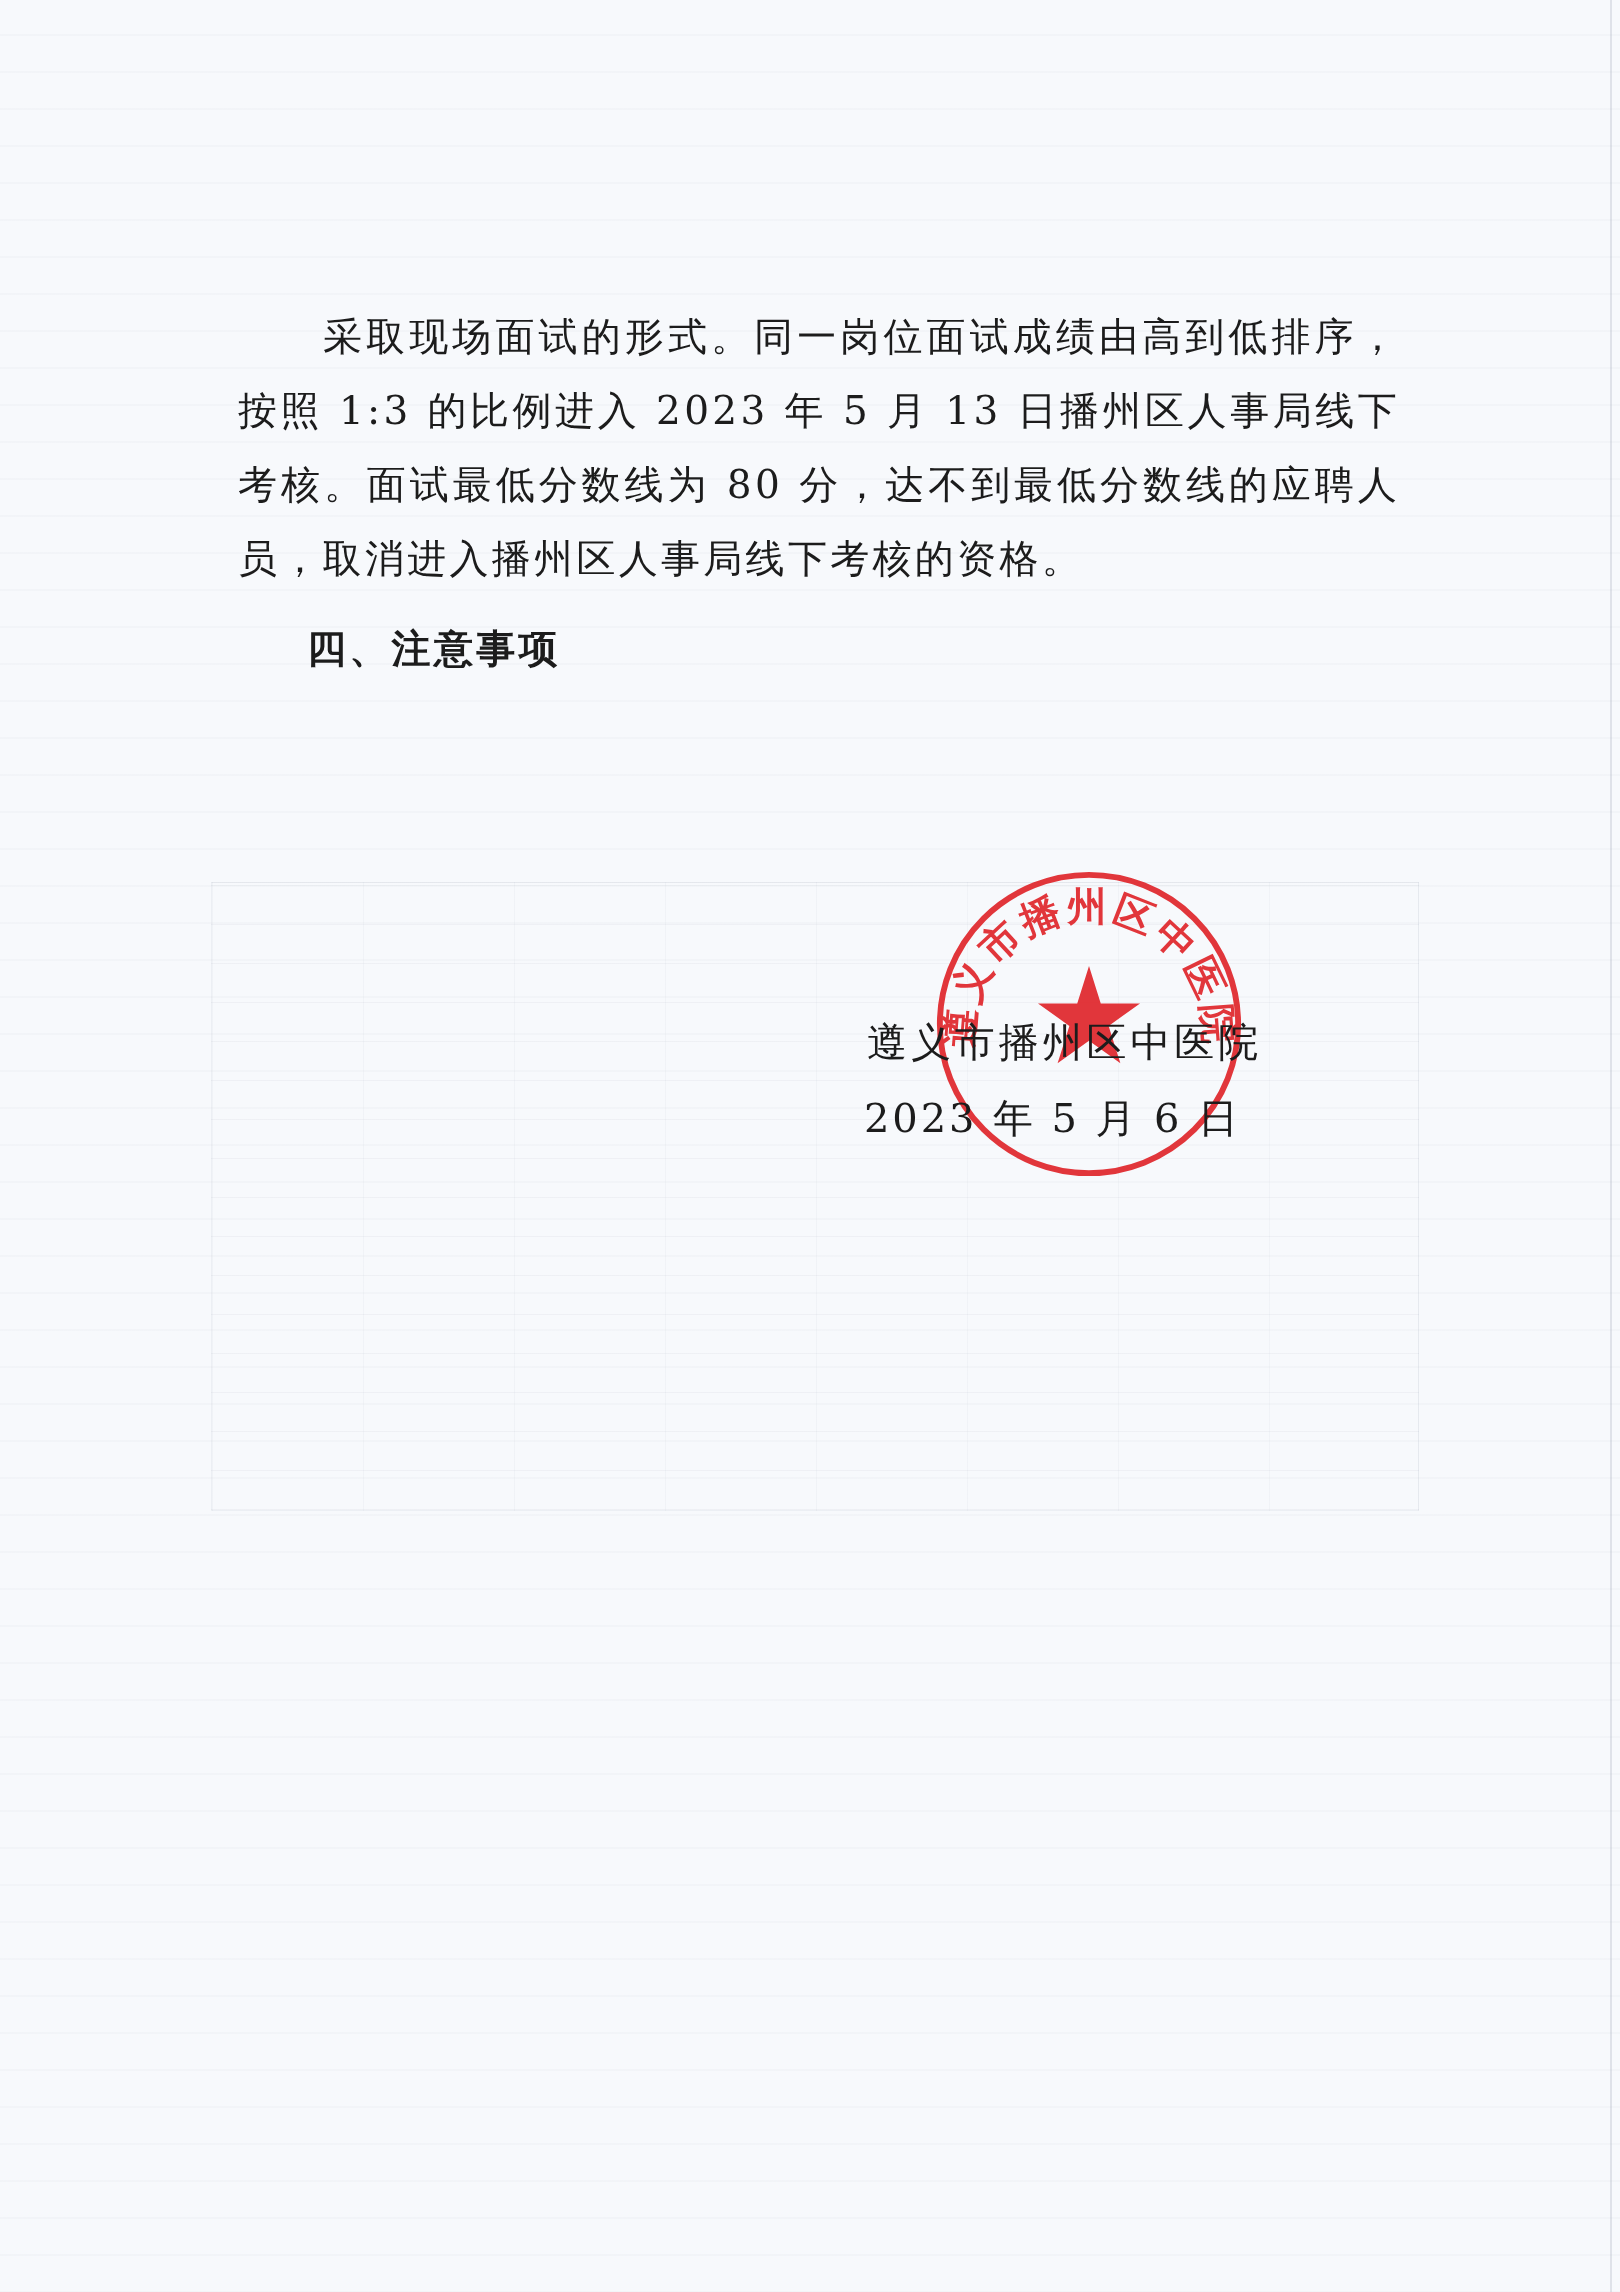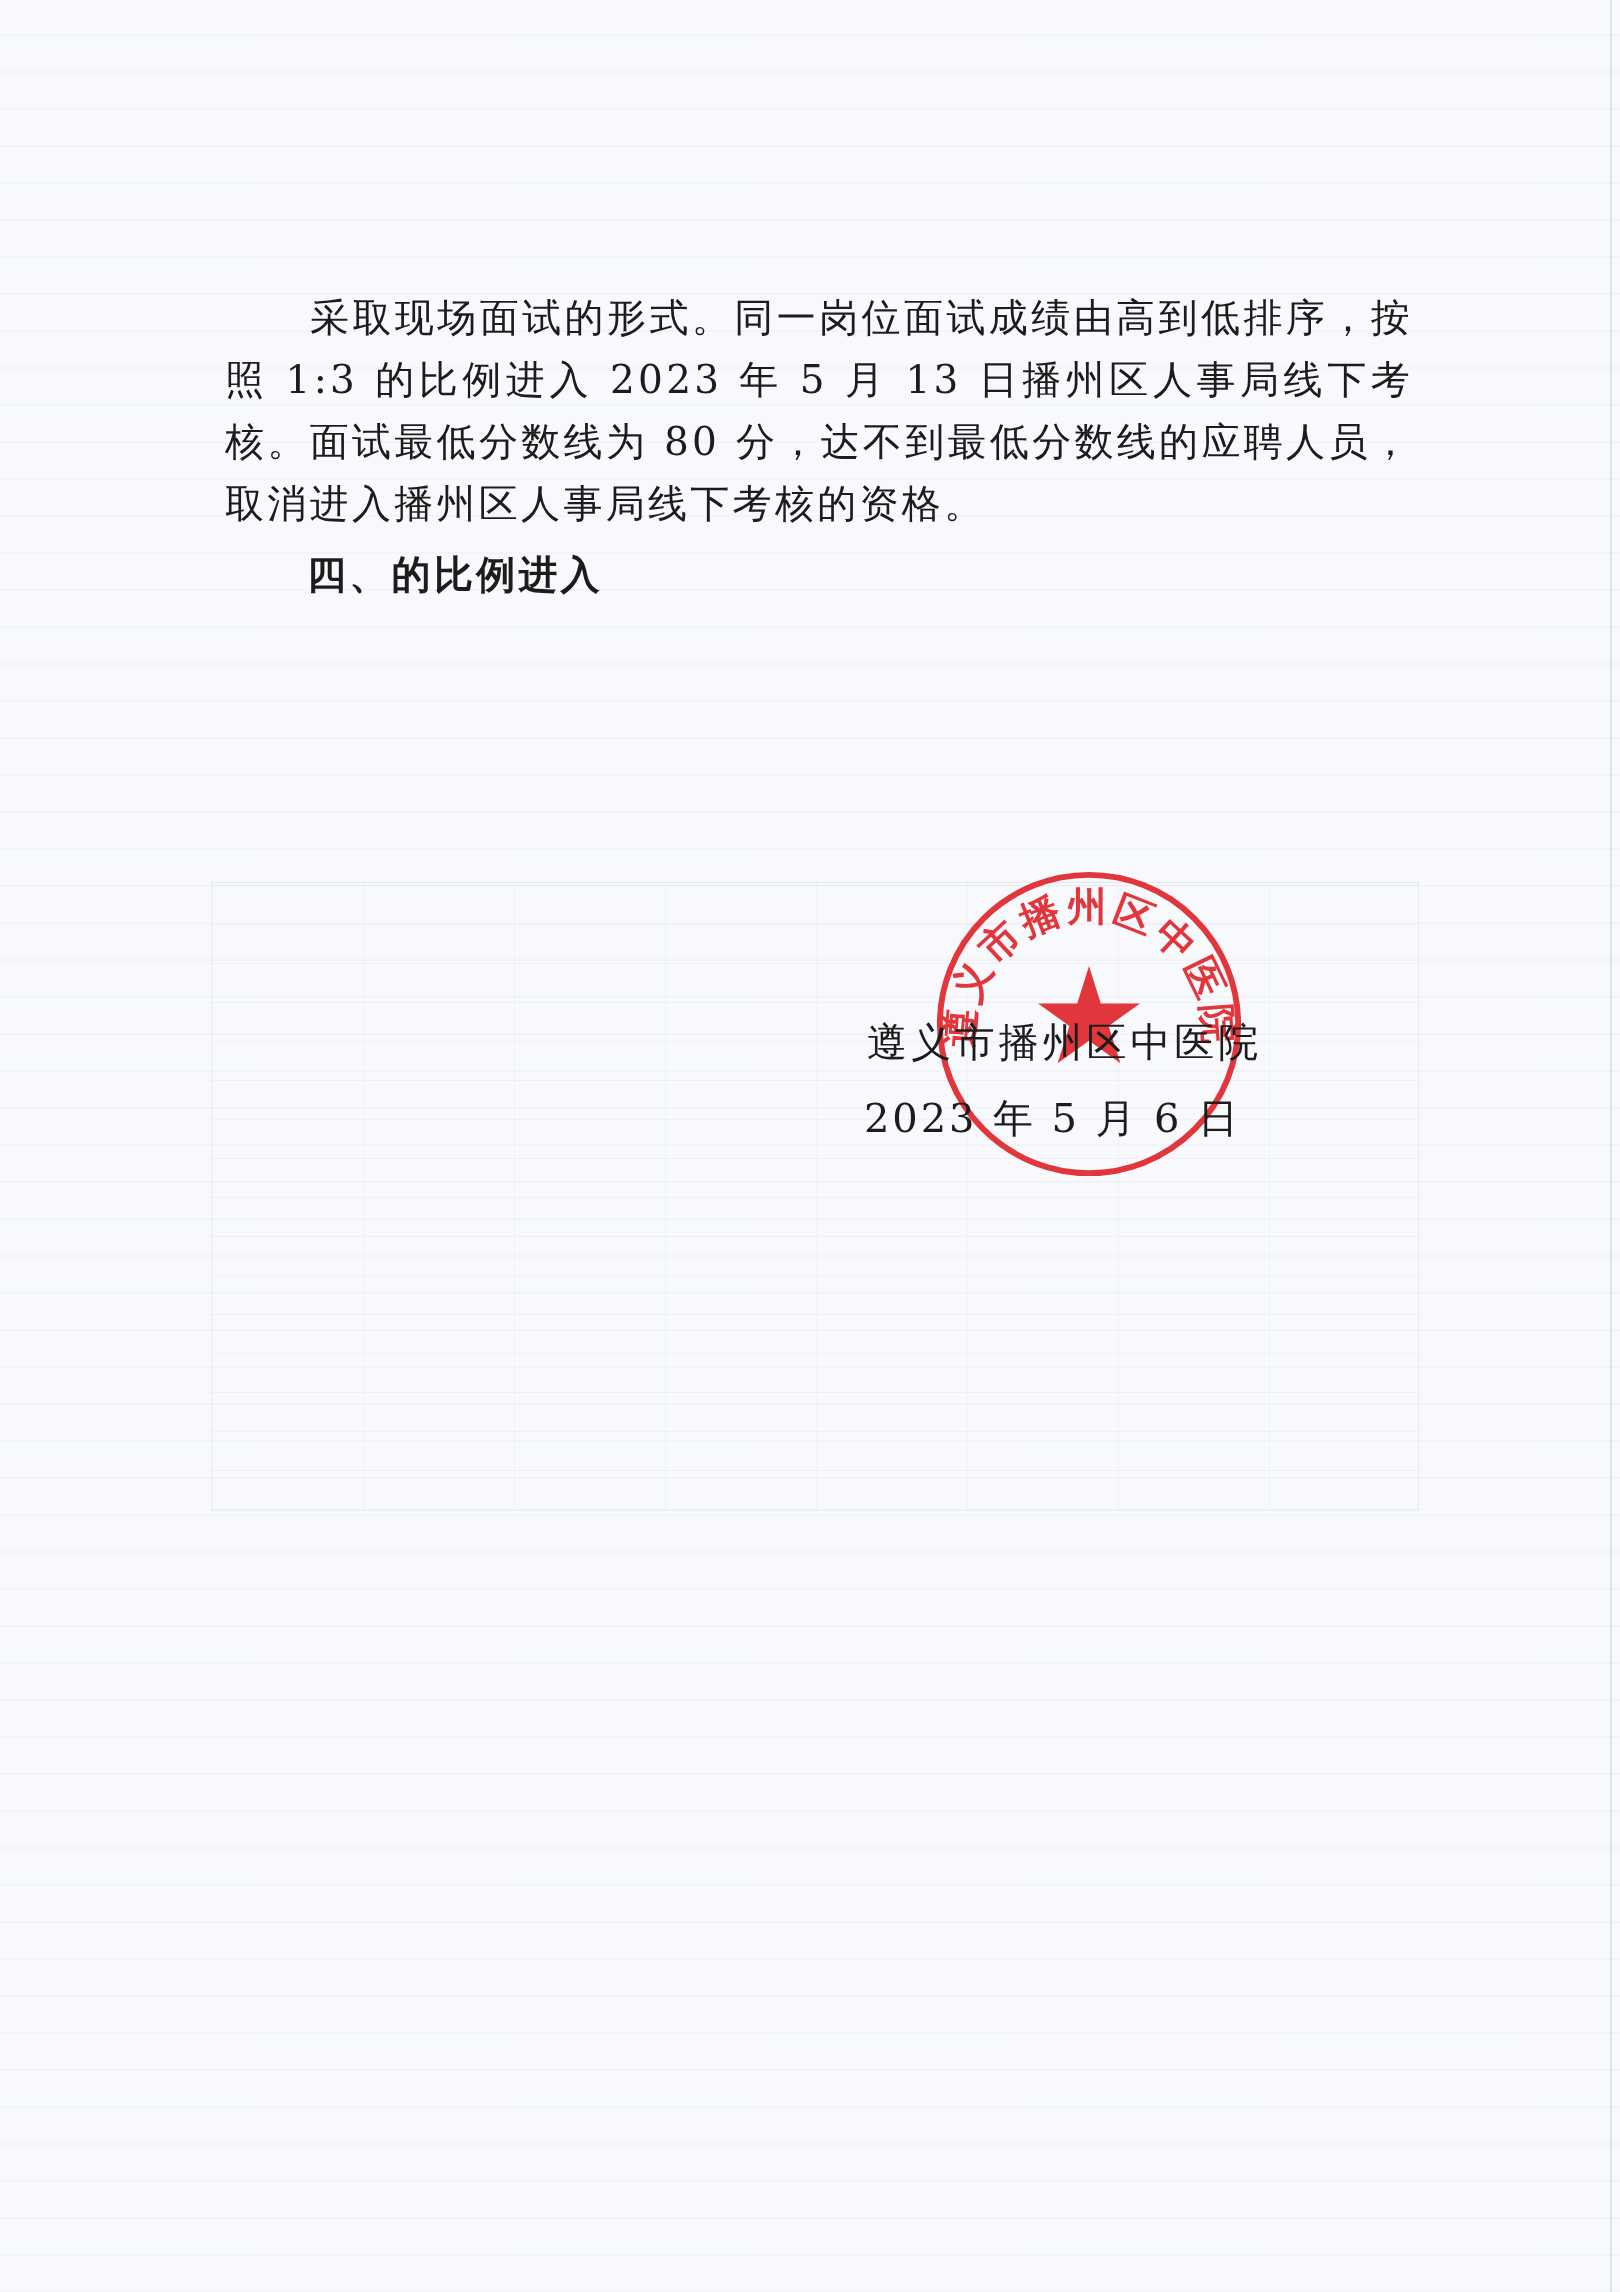--- a/index.html
+++ b/index.html
@@ -40,25 +40,25 @@
     }
 
     .content {
       position: absolute;
       left: 222px;
       top: 284px;
       width: 1194px;
     }
     .para {
       font-size: 39px;
-      line-height: 62px;
+      line-height: 74px;
       letter-spacing: 3.3px;
       text-align: justify;
       text-align-last: left;
-      margin: 3px;
+      margin: 16px;
     }
     .para.indent {
       text-indent: 85px;
     }
     .heading {
       font-size: 39px;
       line-height: 74px;
       letter-spacing: 3.3px;
       text-indent: 85px;
       font-weight: bold;
@@ -97,21 +97,21 @@
   </style>
 </head>
 <body>
 
 <div class="bleed"></div>
 <div class="bleed-table"></div>
 <div class="right-edge"></div>
 
 <div class="content">
   <p class="para indent">采取现场面试的形式。同一岗位面试成绩由高到低排序，按照 1:3 的比例进入 2023 年 5 月 13 日播州区人事局线下考核。面试最低分数线为 80 分，达不到最低分数线的应聘人员，取消进入播州区人事局线下考核的资格。</p>
-  <p class="heading">四、的比例进入</p>
+  <p class="heading">四、注意事项</p>
 </div>
 
 <svg class="stamp" viewBox="0 0 318 318" xmlns="http://www.w3.org/2000/svg">
   <defs>
     <path id="sealArc" d="M 62 238 A 118 118 0 1 1 256 238" fill="none"></path>
   </defs>
   <circle cx="159" cy="159" r="152" fill="none" stroke="#e0262b" stroke-width="6"></circle>
   <text fill="#e0262b" font-size="40" font-family="DejaVu Sans, Liberation Sans, sans-serif" font-weight="bold" letter-spacing="4">
     <textPath href="#sealArc" startOffset="50%" text-anchor="middle">遵义市播州区中医院</textPath>
   </text>

